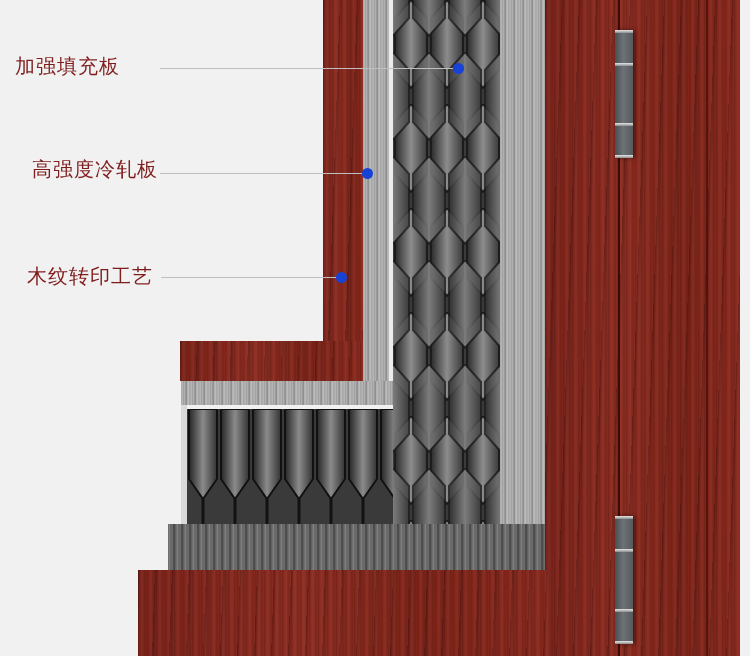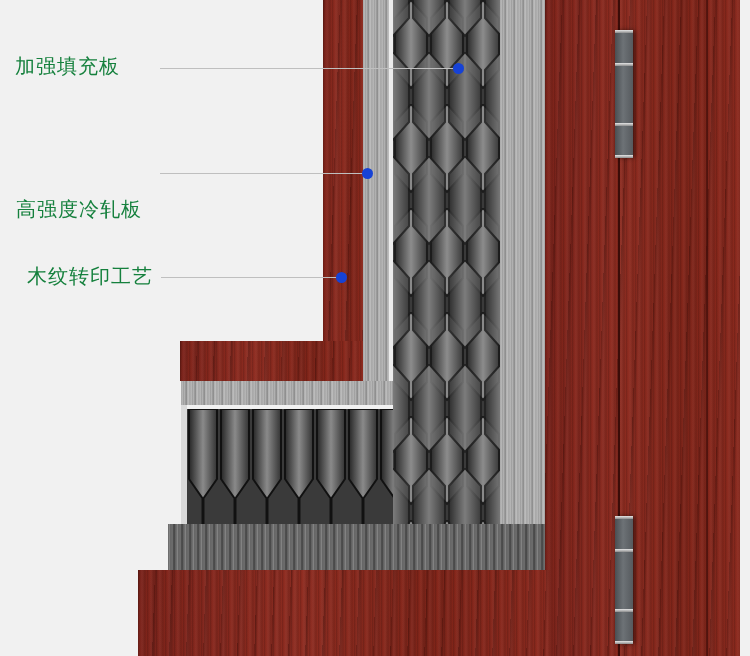--- a/index.html
+++ b/index.html
@@ -8,21 +8,21 @@
   .abs{position:absolute;}
   .wood{background:
       repeating-linear-gradient(90deg, rgba(0,0,0,0.18) 0px, rgba(0,0,0,0) 2px, rgba(255,255,255,0.04) 4px, rgba(0,0,0,0.12) 7px, rgba(0,0,0,0) 9px),
       repeating-linear-gradient(92deg, rgba(60,10,5,0.35) 0px, rgba(0,0,0,0) 3px, rgba(150,40,25,0.25) 11px, rgba(0,0,0,0) 17px),
       linear-gradient(90deg,#7a231b,#8d2d22 40%,#7c2419 70%,#8a2a1f);}
   .steel{background:
       repeating-linear-gradient(90deg, #8a8a8a 0px, #cfcfcf 1px, #9a9a9a 2px, #b8b8b8 4px, #7e7e7e 5px, #c4c4c4 7px, #a0a0a0 9px);}
   .steel-dark{background:
       repeating-linear-gradient(90deg, #4d4d4d 0px, #8f8f8f 1px, #5a5a5a 3px, #7a7a7a 4px, #3f3f3f 6px, #6e6e6e 8px);}
   .core{background:#3a3a3a;overflow:hidden;}
-  .label{font-size:20px;color:#15803d;letter-spacing:1px;white-space:nowrap;}
+  .label{font-size:20px;color:#7f1d1d;letter-spacing:1px;white-space:nowrap;}
   .leader{height:1px;background:#bfbfbf;}
   .dot{width:11px;height:11px;border-radius:50%;background:#1642d6;}
   .hinge{width:18px;border-radius:3px;background:linear-gradient(90deg,#4a4e52,#6d7276 45%,#565a5e);box-shadow:2px 0 4px rgba(0,0,0,0.5);}
   .ring{position:absolute;left:0;width:18px;height:3px;background:linear-gradient(#e6e6e6,#8d8d8d);}
   .seam{width:2px;background:#3a0c08;}
 </style>
 </head>
 <body>
 
 <div class="abs wood" style="left:545px;top:0;width:195px;height:656px;"></div>
@@ -93,19 +93,19 @@
   <div class="ring" style="top:0;"></div>
     <div class="ring" style="top:33px;"></div>
   <div class="ring" style="top:93px;"></div>
     <div class="ring" style="top:125px;"></div>
 </div>
 
 <div class="abs label" style="left:15px;top:53px;">加强填充板</div>
 <div class="abs leader" style="left:160px;top:68px;width:298px;"></div>
 <div class="abs dot" style="left:453px;top:63px;"></div>
 
-<div class="abs label" style="left:16px;top:156px;margin-top:40px;">高强度冷轧板</div>
+<div class="abs label" style="left:32px;top:156px;">高强度冷轧板</div>
 <div class="abs leader" style="left:160px;top:173px;width:208px;"></div>
 <div class="abs dot" style="left:362px;top:168px;"></div>
 
 <div class="abs label" style="left:27px;top:263px;">木纹转印工艺</div>
 <div class="abs leader" style="left:161px;top:277px;width:180px;"></div>
 <div class="abs dot" style="left:336px;top:272px;"></div>
 
 </body></html>

